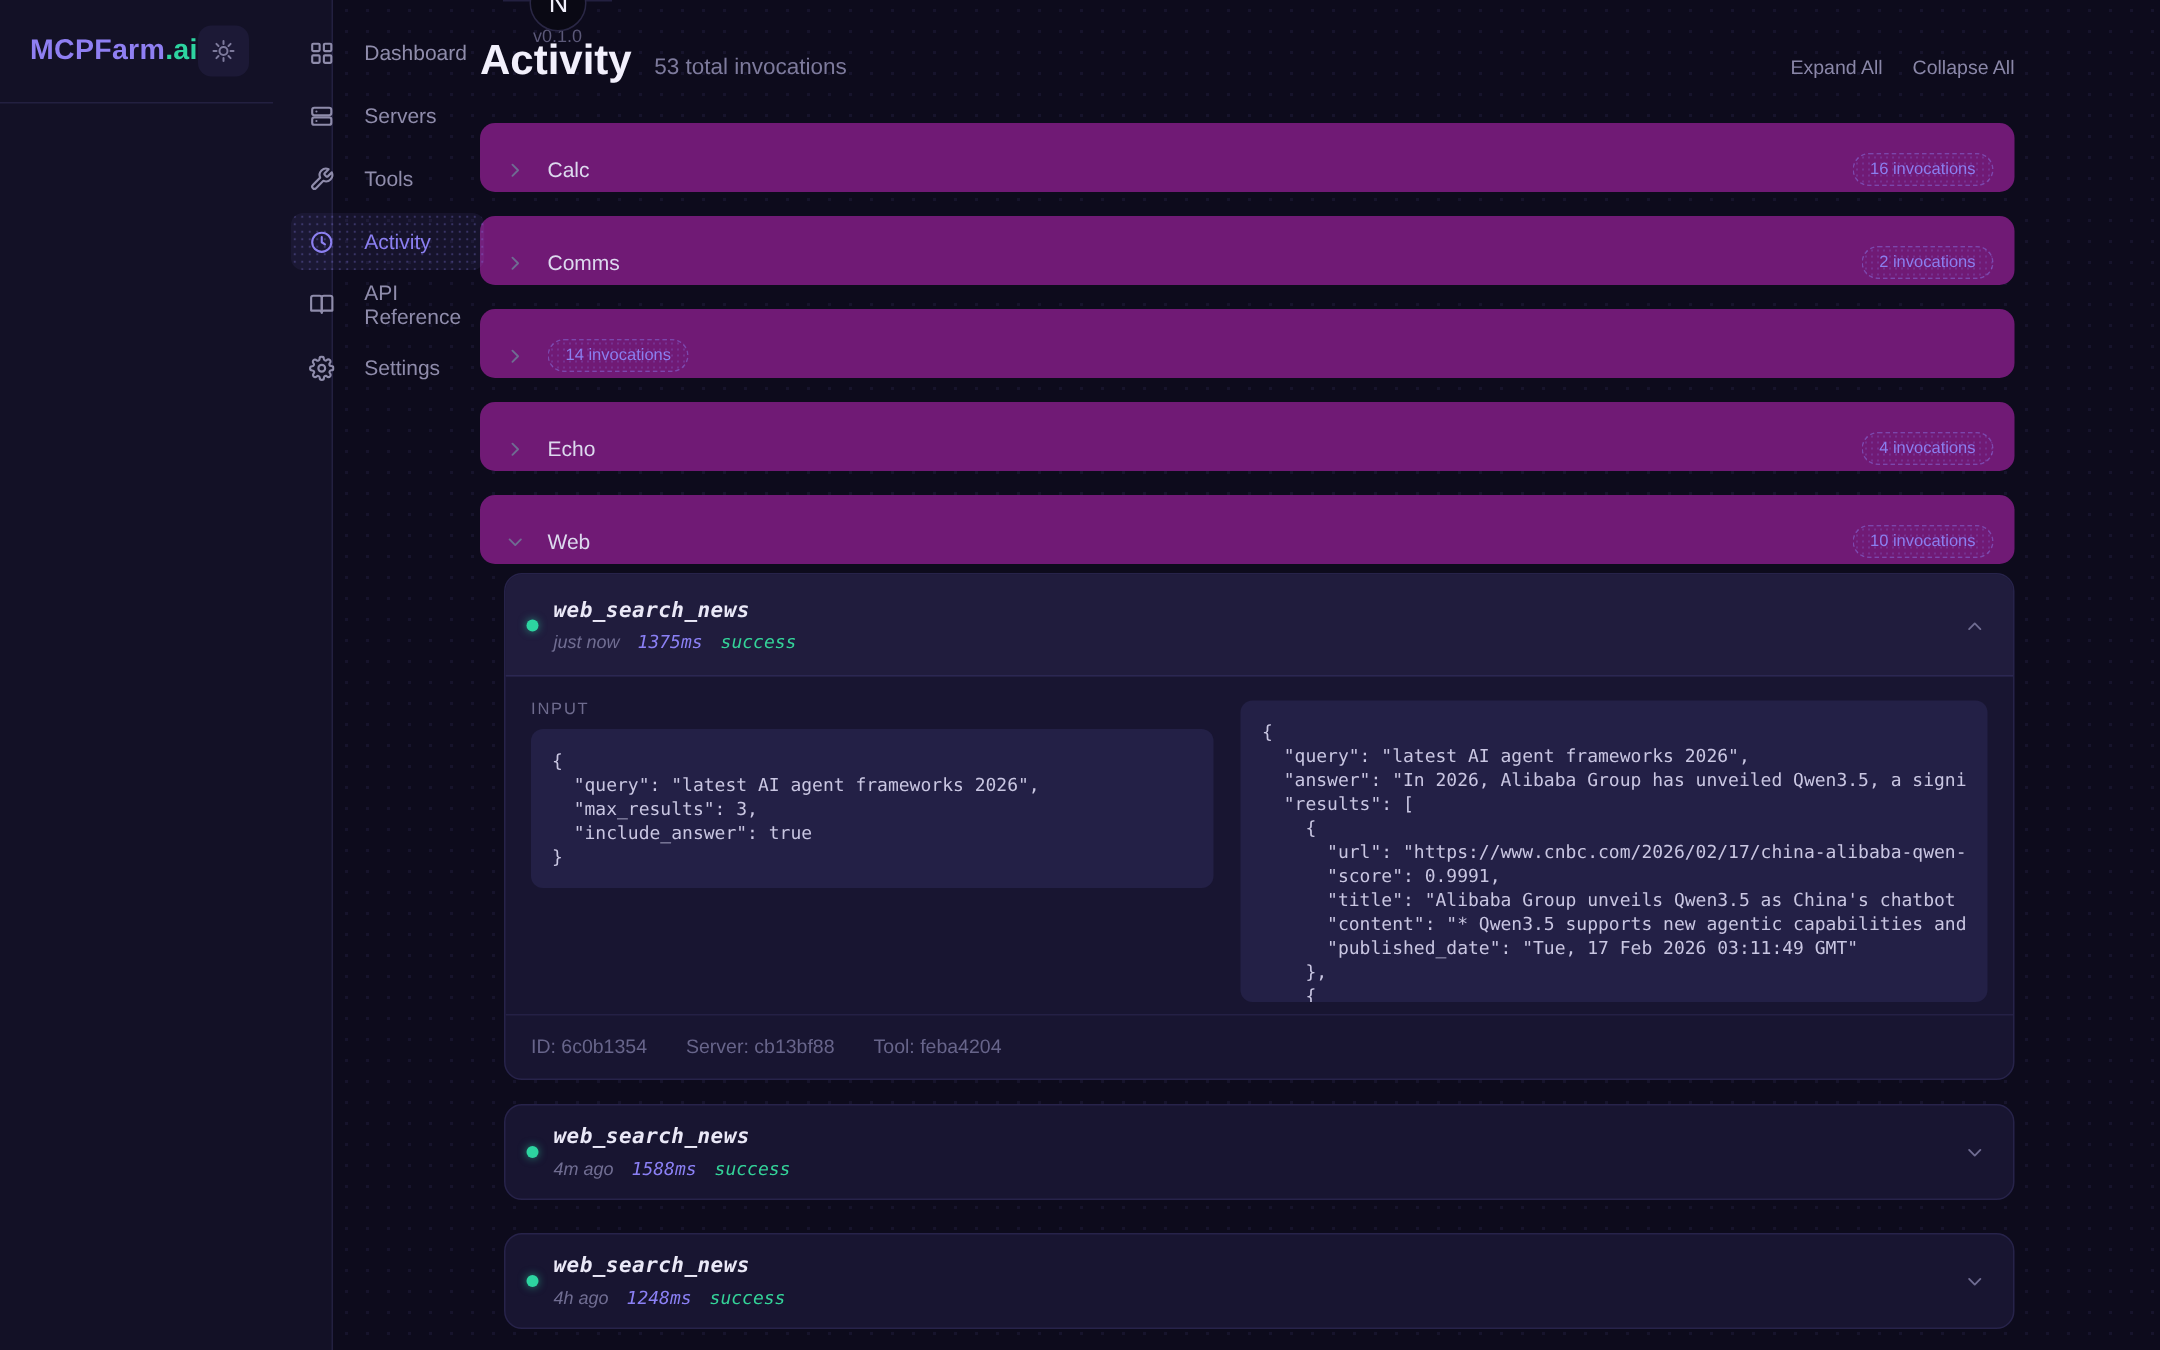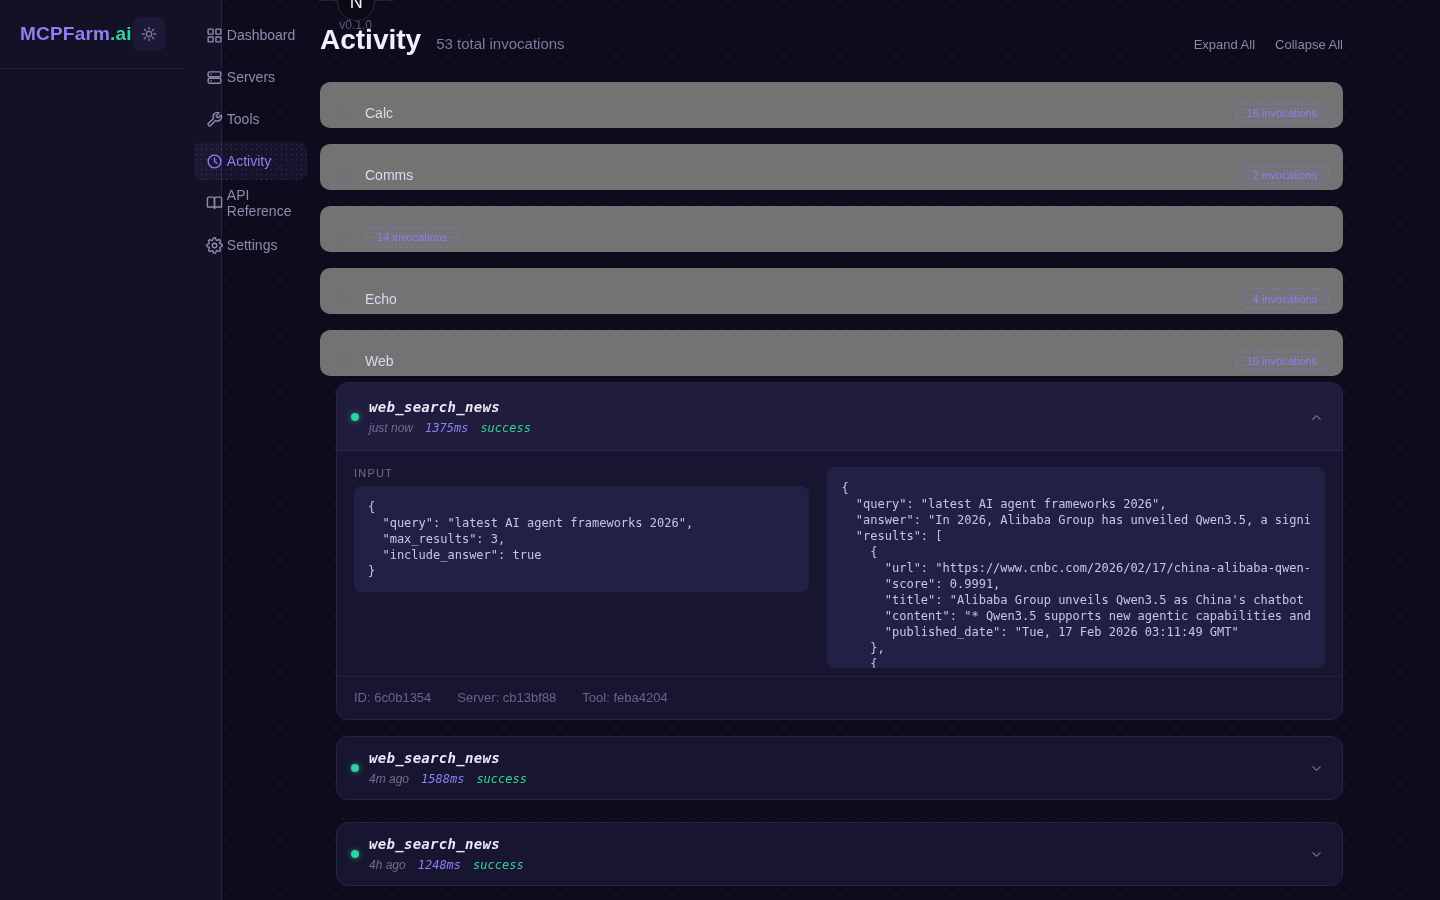--- a/index.html
+++ b/index.html
@@ -26,21 +26,21 @@
   }
   .logo { font-size: 19px; font-weight: 700; letter-spacing: 0.2px; }
   .logo .brand { color: #8f7ff2; }
   .logo .suffix { color: #2dd4a0; }
   .theme-toggle {
     width: 34px; height: 34px; border-radius: 9px; border: none; cursor: pointer;
     background: #1c1936; color: #7d7a9c; display: flex; align-items: center; justify-content: center;
   }
   .nav { padding: 16px 12px; display: flex; flex-direction: column; gap: 4px; flex: 1; }
   .nav-item {
-    display: flex; align-items: center; gap: 4px;
+    display: flex; align-items: center; gap: 20px;
     height: 38px; padding: 0 12px; border-radius: 8px;
     color: #8f8cab; font-size: 14px; cursor: pointer;
   }
   .nav-item svg { flex: 0 0 auto; }
   .nav-item.active {
     color: #8b7ff0;
     background-color: rgba(139,127,240,0.07);
     background-image: radial-gradient(rgba(139,127,240,0.30) 0.8px, transparent 1px);
     background-size: 5px 5px;
   }
@@ -61,21 +61,21 @@
   
   .main { margin-left: 222px; padding: 24px 97px 0 98px; }
   .page-header { display: flex; align-items: baseline; margin-bottom: 26px; }
   .page-title { font-size: 28px; font-weight: 700; color: #f2f0fc; }
   .page-subtitle { font-size: 15px; color: #7d7a9c; margin-left: 15px; flex: 1; }
   .header-actions { display: flex; gap: 20px; }
   .header-link { font-size: 13px; color: #8a87a8; cursor: pointer; background: none; border: none; font-family: inherit; }
 
   
   .group-row {
-    height: 46px; border-radius: 10px; background: #737373;
+    height: 46px; border-radius: 10px; background: #701a75;
     display: flex; align-items: center; padding: 16px 14px 0 16px;
     margin-bottom: 16px; cursor: pointer;
   }
   .group-chevron { color: #6f6c92; display: flex; margin-right: 14px; }
   .group-name { font-size: 14px; font-weight: 500; color: #dcd9ee; flex: 1; }
   .count-badge {
     font-size: 11px; color: #8b7ff0; padding: 4px 11px; border-radius: 999px;
     border: 1px dashed rgba(139,127,240,0.45);
     background-image: radial-gradient(rgba(139,127,240,0.22) 0.7px, transparent 0.9px);
     background-size: 4px 4px;

